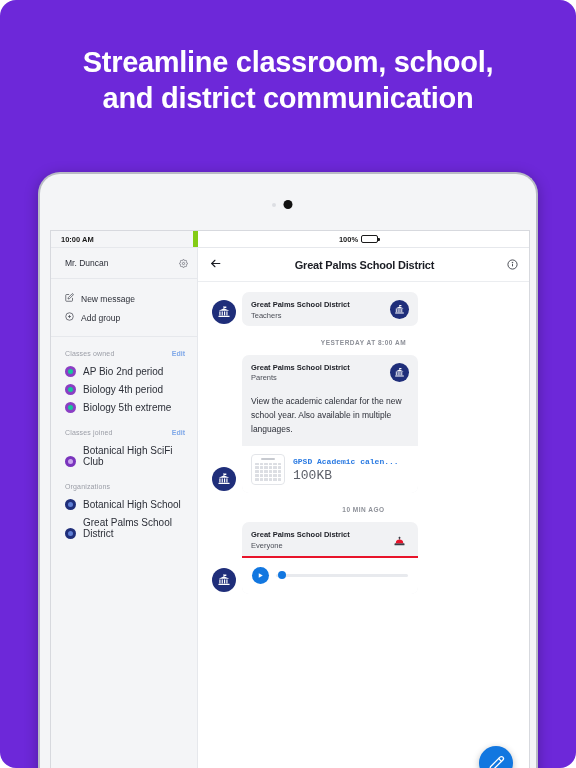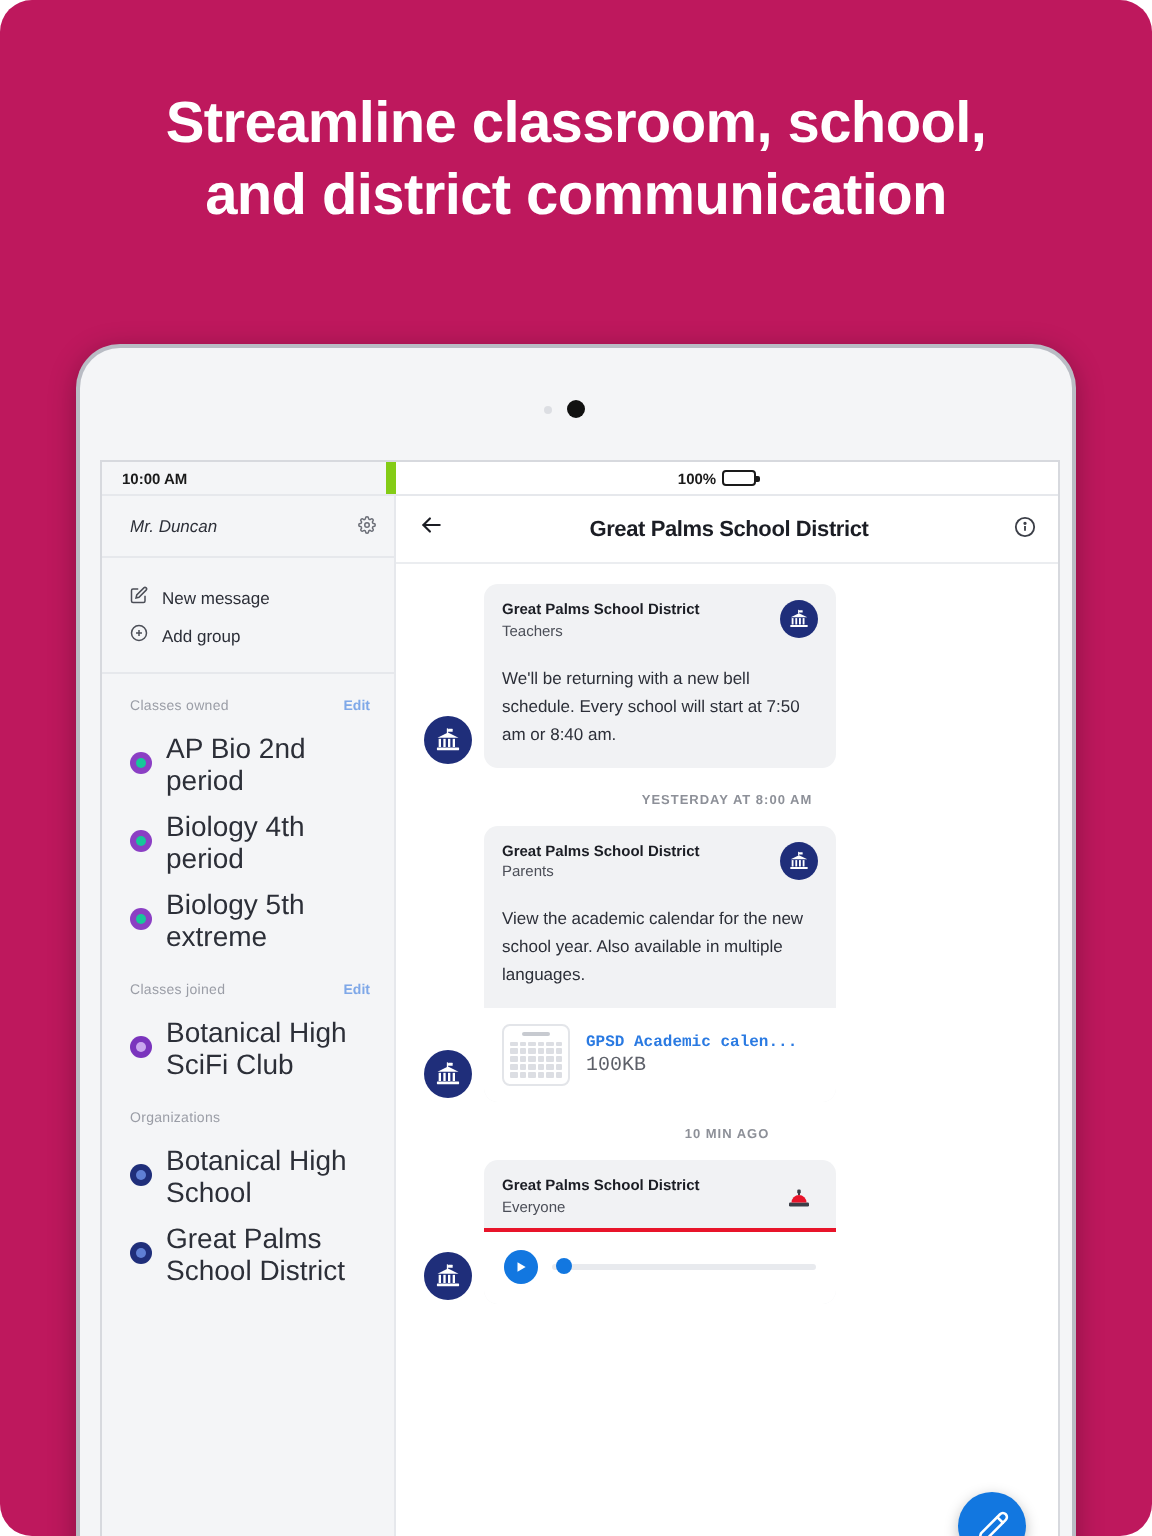--- a/index.html
+++ b/index.html
@@ -9,21 +9,21 @@
     height: 768px;
     overflow: hidden;
     font-family: "Liberation Sans", sans-serif;
     background: #ffffff;
   }
 
   .poster {
     position: relative;
     width: 576px;
     height: 768px;
-    background: #be185d;
+    background: #6d28d9;
     border-radius: 16px;
     overflow: hidden;
   }
 
   
   .headline {
     position: absolute;
     top: 44px;
     left: 0;
     width: 576px;
@@ -150,21 +150,20 @@
     height: 31px;
     display: flex;
     align-items: center;
     padding: 0 9px 0 14px;
     border-bottom: 1px solid #e6e8ec;
   }
   .sb-account-name {
     flex: 1;
     font-size: 8.5px;
     color: #2c2f38;
-    font-style: italic;
   }
   .sb-actions { padding: 10px 0 9px 0; border-bottom: 1px solid #e6e8ec; }
   .sb-action {
     display: flex;
     align-items: center;
     gap: 7px;
     padding: 4px 14px;
     font-size: 8.5px;
     color: #2c2f38;
     cursor: pointer;
@@ -181,24 +180,24 @@
     letter-spacing: 0.15px;
   }
   .sb-edit {
     font-size: 7px;
     color: #7fa8e8;
     font-weight: 600;
     cursor: pointer;
   }
   .sb-item {
     display: flex;
-    align-items: center;
+    align-items: flex-end;
     gap: 7px;
     padding: 3.5px 14px;
-    font-size: 14px;
+    font-size: 10px;
     color: #2c2f38;
     cursor: pointer;
   }
   .av {
     width: 11px; height: 11px;
     border-radius: 50%;
     flex: 0 0 11px;
     display: flex;
     align-items: center;
     justify-content: center;
@@ -354,21 +353,21 @@
   .attach-name {
     font-size: 8px;
     color: #2a7ae2;
     font-weight: 600;
     white-space: nowrap;
     overflow: hidden;
     text-overflow: ellipsis;
     margin-bottom: 2px;
     cursor: pointer;
   }
-  .attach-size { font-size: 10px; color: #5d6069; }
+  .attach-size { font-size: 13px; color: #5d6069; }
 
   .audio {
     background: #ffffff;
     display: flex;
     align-items: center;
     gap: 7px;
     padding: 9px 10px 10px 10px;
   }
   .play-btn {
     width: 17px; height: 17px;
@@ -568,21 +567,20 @@
                       <rect x="12" y="2.4" width="4" height="2.6" rx="0.3"></rect>
                       <path d="M3 10h18L12 5.6 3 10z"></path>
                       <rect x="4" y="11" width="2" height="7"></rect>
                       <rect x="8" y="11" width="2" height="7"></rect>
                       <rect x="12" y="11" width="2" height="7"></rect>
                       <rect x="16" y="11" width="2" height="7"></rect>
                       <rect x="2.5" y="18.5" width="19" height="2.2" rx="0.4"></rect>
                     </svg>
                   </div>
                 </div>
-                <div class="bubble-text">We'll be returning with a new bell schedule. Every school will start at 7:50 am or 8:40 am.</div>
               </div>
             </div>
 
             <div class="daystamp">YESTERDAY AT 8:00 AM</div>
 
             <div class="msg-row">
               <div class="msg-avatar">
                 <svg width="14" height="14" viewBox="0 0 24 24" fill="#ffffff">
                   <rect x="11" y="2" width="1" height="4"></rect>
                   <rect x="12" y="2.4" width="4" height="2.6" rx="0.3"></rect>

